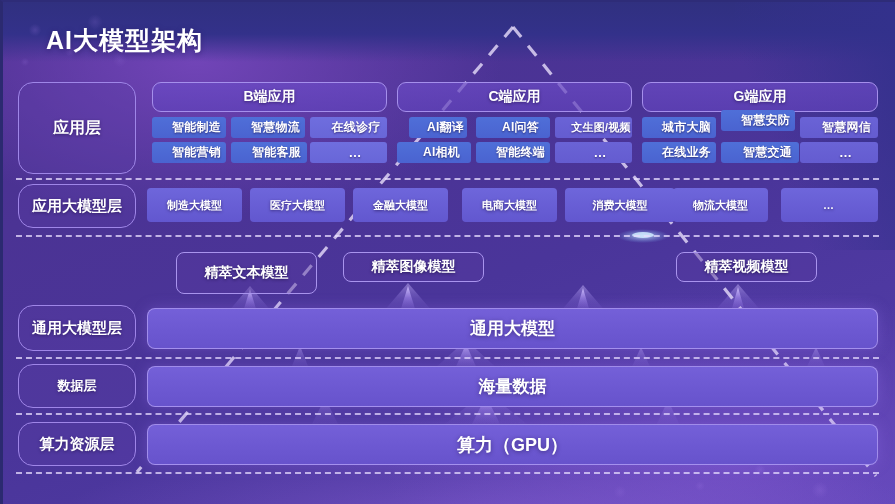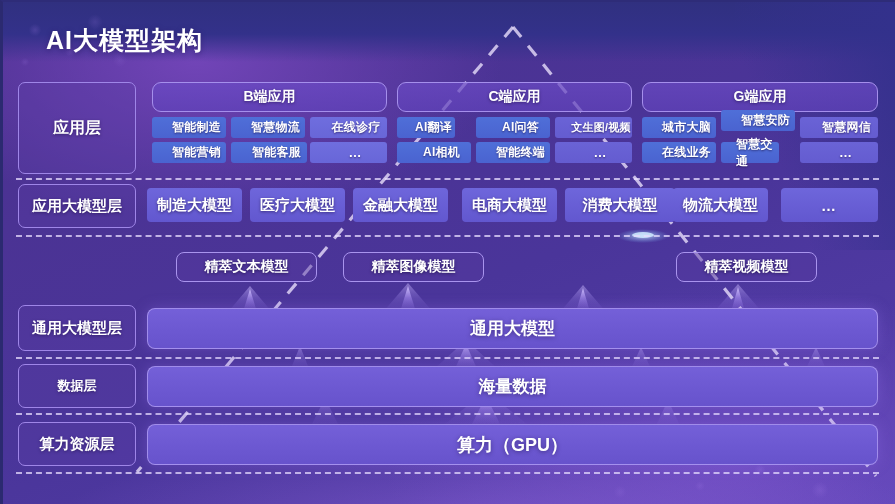--- a/index.html
+++ b/index.html
@@ -62,21 +62,21 @@
   .title {
     position:absolute; left:46px; top:24px;
     font-size: 25px; font-weight: 700; color: #ffffff;
     letter-spacing: 1px;
     text-shadow: 0 1px 5px rgba(40,20,90,0.55);
   }
   
   .layer-label {
     position:absolute;
     border: 1.4px solid #9f86e8;
-    border-radius: 7px;
+    border-radius: 15px;
     background: rgba(93,62,168,0.30);
     display:flex; align-items:center; justify-content:center;
     color:#ffffff; font-weight:700;
     text-shadow: 0 1px 3px rgba(30,15,70,0.6);
   }
   
   .hsep {
     position:absolute; height:0;
     border-top: 2px dashed rgba(232,222,255,0.75);
   }
@@ -119,21 +119,21 @@
   }
   .cell.pale {
     background: linear-gradient(180deg, #6f6ede 0%, #6866d8 100%);
   }
   .cell.dots { letter-spacing: 2px; font-size: 13px; }
   
   .model-pill {
     position:absolute;
     border-radius: 4px;
     display:flex; align-items:center; justify-content:center;
-    color:#ffffff; font-weight:700; font-size:15px;
+    color:#ffffff; font-weight:700; font-size:11px;
     background: linear-gradient(180deg, #6e66db 0%, #6257cf 100%);
     text-shadow: 0 1px 3px rgba(25,12,60,0.6);
   }
   
   .jc-pill {
     position:absolute;
     border-radius: 8px;
     border: 1.4px solid #a994ee;
     background: rgba(86,58,160,0.45);
     display:flex; align-items:center; justify-content:center;
@@ -219,45 +219,45 @@
 
     <div class="cell blue" style="left:152px; top:117px; width:74px; height:21px;">智能制造</div>
     <div class="cell blue" style="left:152px; top:142px; width:74px; height:21px;">智能营销</div>
     <div class="cell blue" style="left:231px; top:117px; width:74px; height:21px;">智慧物流</div>
     <div class="cell blue" style="left:231px; top:142px; width:76px; height:21px;text-align:center;">智能客服</div>
     <div class="cell pale" style="left:310px; top:117px; width:77px; height:21px;">在线诊疗</div>
     <div class="cell pale dots" style="left:310px; top:142px; width:77px; height:21px;">…</div>
 
     <div class="head-pill" style="left:397px; top:82px; width:235px; height:30px;">C端应用</div>
 
-    <div class="cell blue" style="left:397px; top:117px; width:58px; height:21px;">AI翻译</div>
+    <div class="cell blue" style="left:409px; top:117px; width:58px; height:21px;">AI翻译</div>
     <div class="cell blue" style="left:397px; top:142px; width:74px; height:21px;">AI相机</div>
     <div class="cell blue" style="left:476px; top:117px; width:74px; height:21px;">AI问答</div>
     <div class="cell blue" style="left:476px; top:142px; width:74px; height:21px;">智能终端</div>
     <div class="cell violet" style="left:555px; top:117px; width:77px; height:21px; font-size:11px;">文生图/视频</div>
     <div class="cell violet dots" style="left:555px; top:142px; width:77px; height:21px;">…</div>
 
     <div class="head-pill" style="left:642px; top:82px; width:236px; height:30px;">G端应用</div>
 
     <div class="cell blue" style="left:642px; top:117px; width:74px; height:21px;">城市大脑</div>
     <div class="cell blue" style="left:642px; top:142px; width:74px; height:21px;">在线业务</div>
     <div class="cell blue" style="left:721px; top:110px; width:74px; height:21px;">智慧安防</div>
-    <div class="cell blue" style="left:721px; top:142px; width:58px; height:21px;">智慧交通</div>
+    <div class="cell blue" style="left:721px; top:142px; width:78px; height:21px;">智慧交通</div>
     <div class="cell violet" style="left:800px; top:117px; width:78px; height:21px;">智慧网信</div>
     <div class="cell violet dots" style="left:800px; top:142px; width:78px; height:21px;">…</div>
 
     <div class="model-pill" style="left:147px; top:188px; width:95px; height:34px;">制造大模型</div>
     <div class="model-pill" style="left:250px; top:188px; width:95px; height:34px;">医疗大模型</div>
     <div class="model-pill" style="left:353px; top:188px; width:95px; height:34px;">金融大模型</div>
     <div class="model-pill" style="left:462px; top:188px; width:95px; height:34px;">电商大模型</div>
     <div class="model-pill" style="left:565px; top:188px; width:110px; height:34px;">消费大模型</div>
     <div class="model-pill" style="left:673px; top:188px; width:95px; height:34px;">物流大模型</div>
     <div class="model-pill dots" style="left:781px; top:188px; width:97px; height:34px; letter-spacing:2px;">…</div>
 
-    <div class="jc-pill" style="left:176px; top:252px; width:141px; height:30px;">精萃文本模型</div>
+    <div class="jc-pill" style="left:176px; top:252px; width:141px; height:42px;">精萃文本模型</div>
     <div class="jc-pill" style="left:343px; top:252px; width:141px; height:30px;">精萃图像模型</div>
     <div class="jc-pill" style="left:676px; top:252px; width:141px; height:30px;">精萃视频模型</div>
 
     <div class="bigbar" style="left:147px; top:308px; width:731px; height:41px;">通用大模型</div>
     <div class="bigbar" style="left:147px; top:366px; width:731px; height:41px;">海量数据</div>
     <div class="bigbar" style="left:147px; top:424px; width:731px; height:41px; font-size:18px;">算力（GPU）</div>
 
   </div>
 
   <div class="edge-frame"></div>

